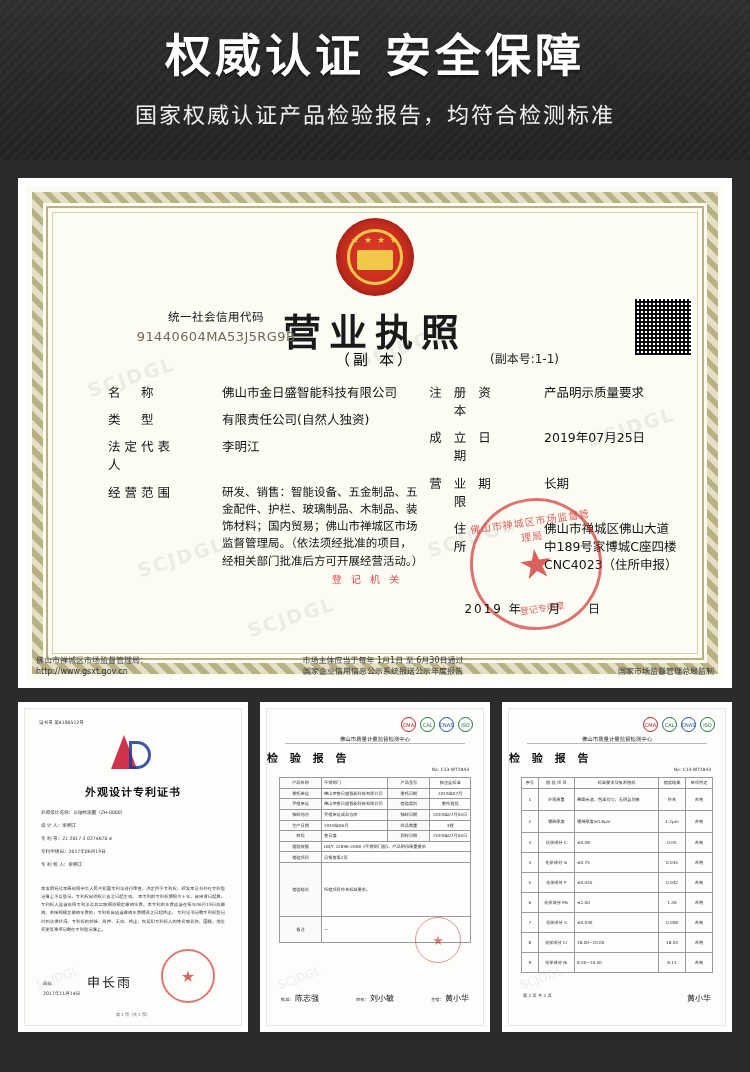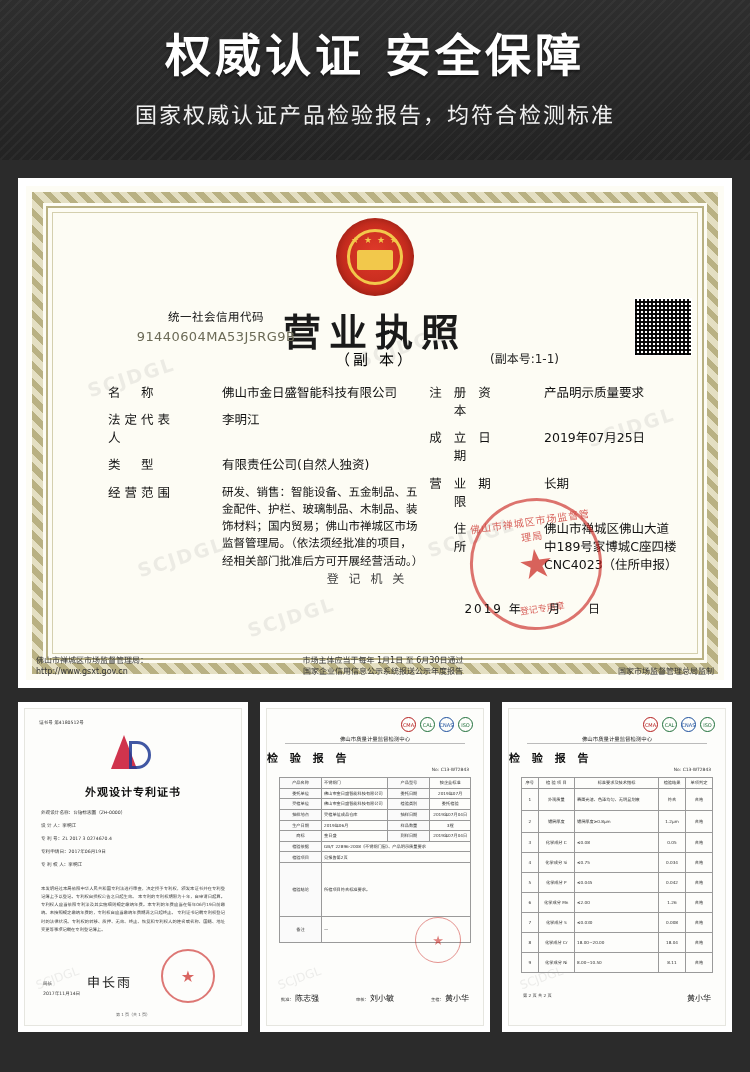--- a/index.html
+++ b/index.html
@@ -228,23 +228,23 @@
   .row .k.wide { width: 68px; flex: 0 0 68px; text-align: center; }
   .row .v { flex: 1; }
   .scope-v { font-size: 11.5px; line-height: 1.5; }
 
   
   .registry {
     position: absolute;
     left: 0; right: 16px;
     bottom: 66px;
     text-align: center;
-    font-size: 12px;
+    font-size: 10px;
     letter-spacing: 3px;
-    color: #404040;
+    color: #ef4444;
   }
   .date-line {
     position: absolute;
     right: 96px;
     bottom: 36px;
     font-size: 12px;
     color: #111;
     letter-spacing: 2px;
   }
   .seal {
@@ -515,26 +515,26 @@
           <div class="qr"></div>
         </div>
 
         <div class="fields">
           <div class="col-left">
             <div class="row">
               <div class="k">名　称</div>
               <div class="v">佛山市金日盛智能科技有限公司</div>
             </div>
             <div class="row">
+              <div class="k">类　型</div>
+              <div class="v">有限责任公司(自然人独资)</div>
+            </div>
+            <div class="row">
               <div class="k">法定代表人</div>
               <div class="v">李明江</div>
-            </div>
-            <div class="row">
-              <div class="k">类　型</div>
-              <div class="v">有限责任公司(自然人独资)</div>
             </div>
             <div class="row">
               <div class="k">经营范围</div>
               <div class="v scope-v">研发、销售：智能设备、五金制品、五金配件、护栏、玻璃制品、木制品、装饰材料；国内贸易；佛山市禅城区市场监督管理局。（依法须经批准的项目，经相关部门批准后方可开展经营活动。）</div>
             </div>
           </div>
           <div class="col-right">
             <div class="row">
               <div class="k wide">注 册 资 本</div>
               <div class="v">产品明示质量要求</div>

